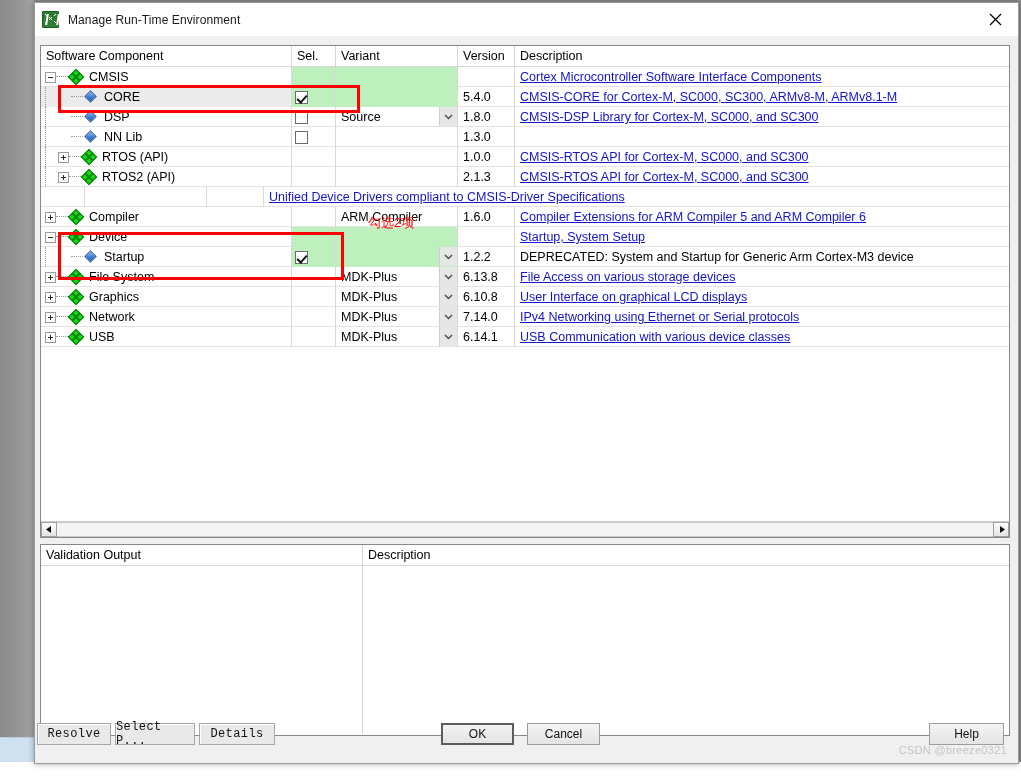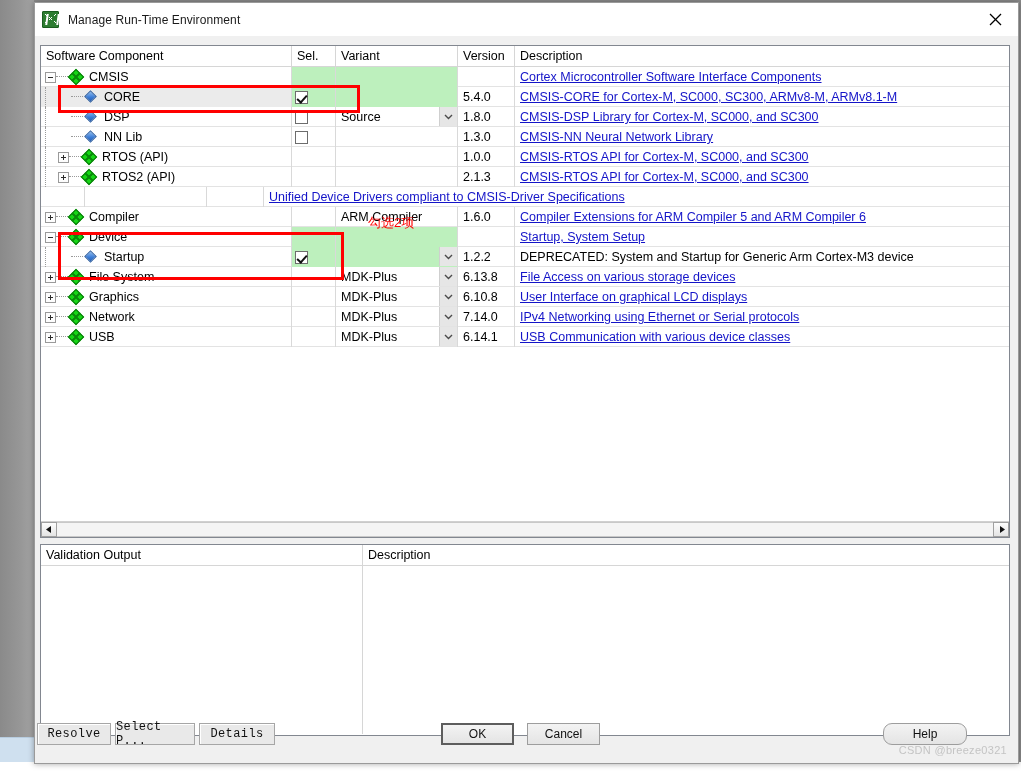--- a/index.html
+++ b/index.html
@@ -342,21 +342,21 @@
     box-shadow: inset 1px 1px 0 #ffffff;
   }
   .btn.default {
     border: 2px solid #5d5d5d;
   }
   .b-resolve { left: 2px;   top: 6px; width: 74px; }
   .b-select  { left: 80px;  top: 6px; width: 80px; }
   .b-details { left: 164px; top: 6px; width: 76px; }
   .b-ok      { left: 406px; top: 6px; width: 73px; }
   .b-cancel  { left: 492px; top: 6px; width: 73px; }
-  .b-help    { left: 848px; top: 6px; width: 84px; border-radius: 9px; }
+  .b-help    { left: 894px; top: 6px; width: 75px; }
 
   .watermark {
     position: absolute;
     right: 14px; bottom: 22px;
     font-size: 11px;
     color: #c4c4c4;
     letter-spacing: 0.3px;
     white-space: nowrap;
   }
 
@@ -496,23 +496,20 @@
                 <span class="node-label">NN Lib</span>
               </div>
               <div class="cell cell-sel">
                 <div class="cbox"></div>
               </div>
               <div class="cell cell-var">
                 <span></span>
               </div>
               <div class="cell cell-ver">
                 <span>1.3.0</span>
-              </div>
-              <div class="cell cell-desc">
-                <span class="link">CMSIS-NN Neural Network Library</span>
               </div>
             </div>
             <div class="row">
               <div class="cell cell-name">
                 <div class="vline"></div>
                 <div class="expander plus"></div>
                 <div class="dots"></div>
                 <div class="icon-group">
                   <i></i>
                   <i></i>

